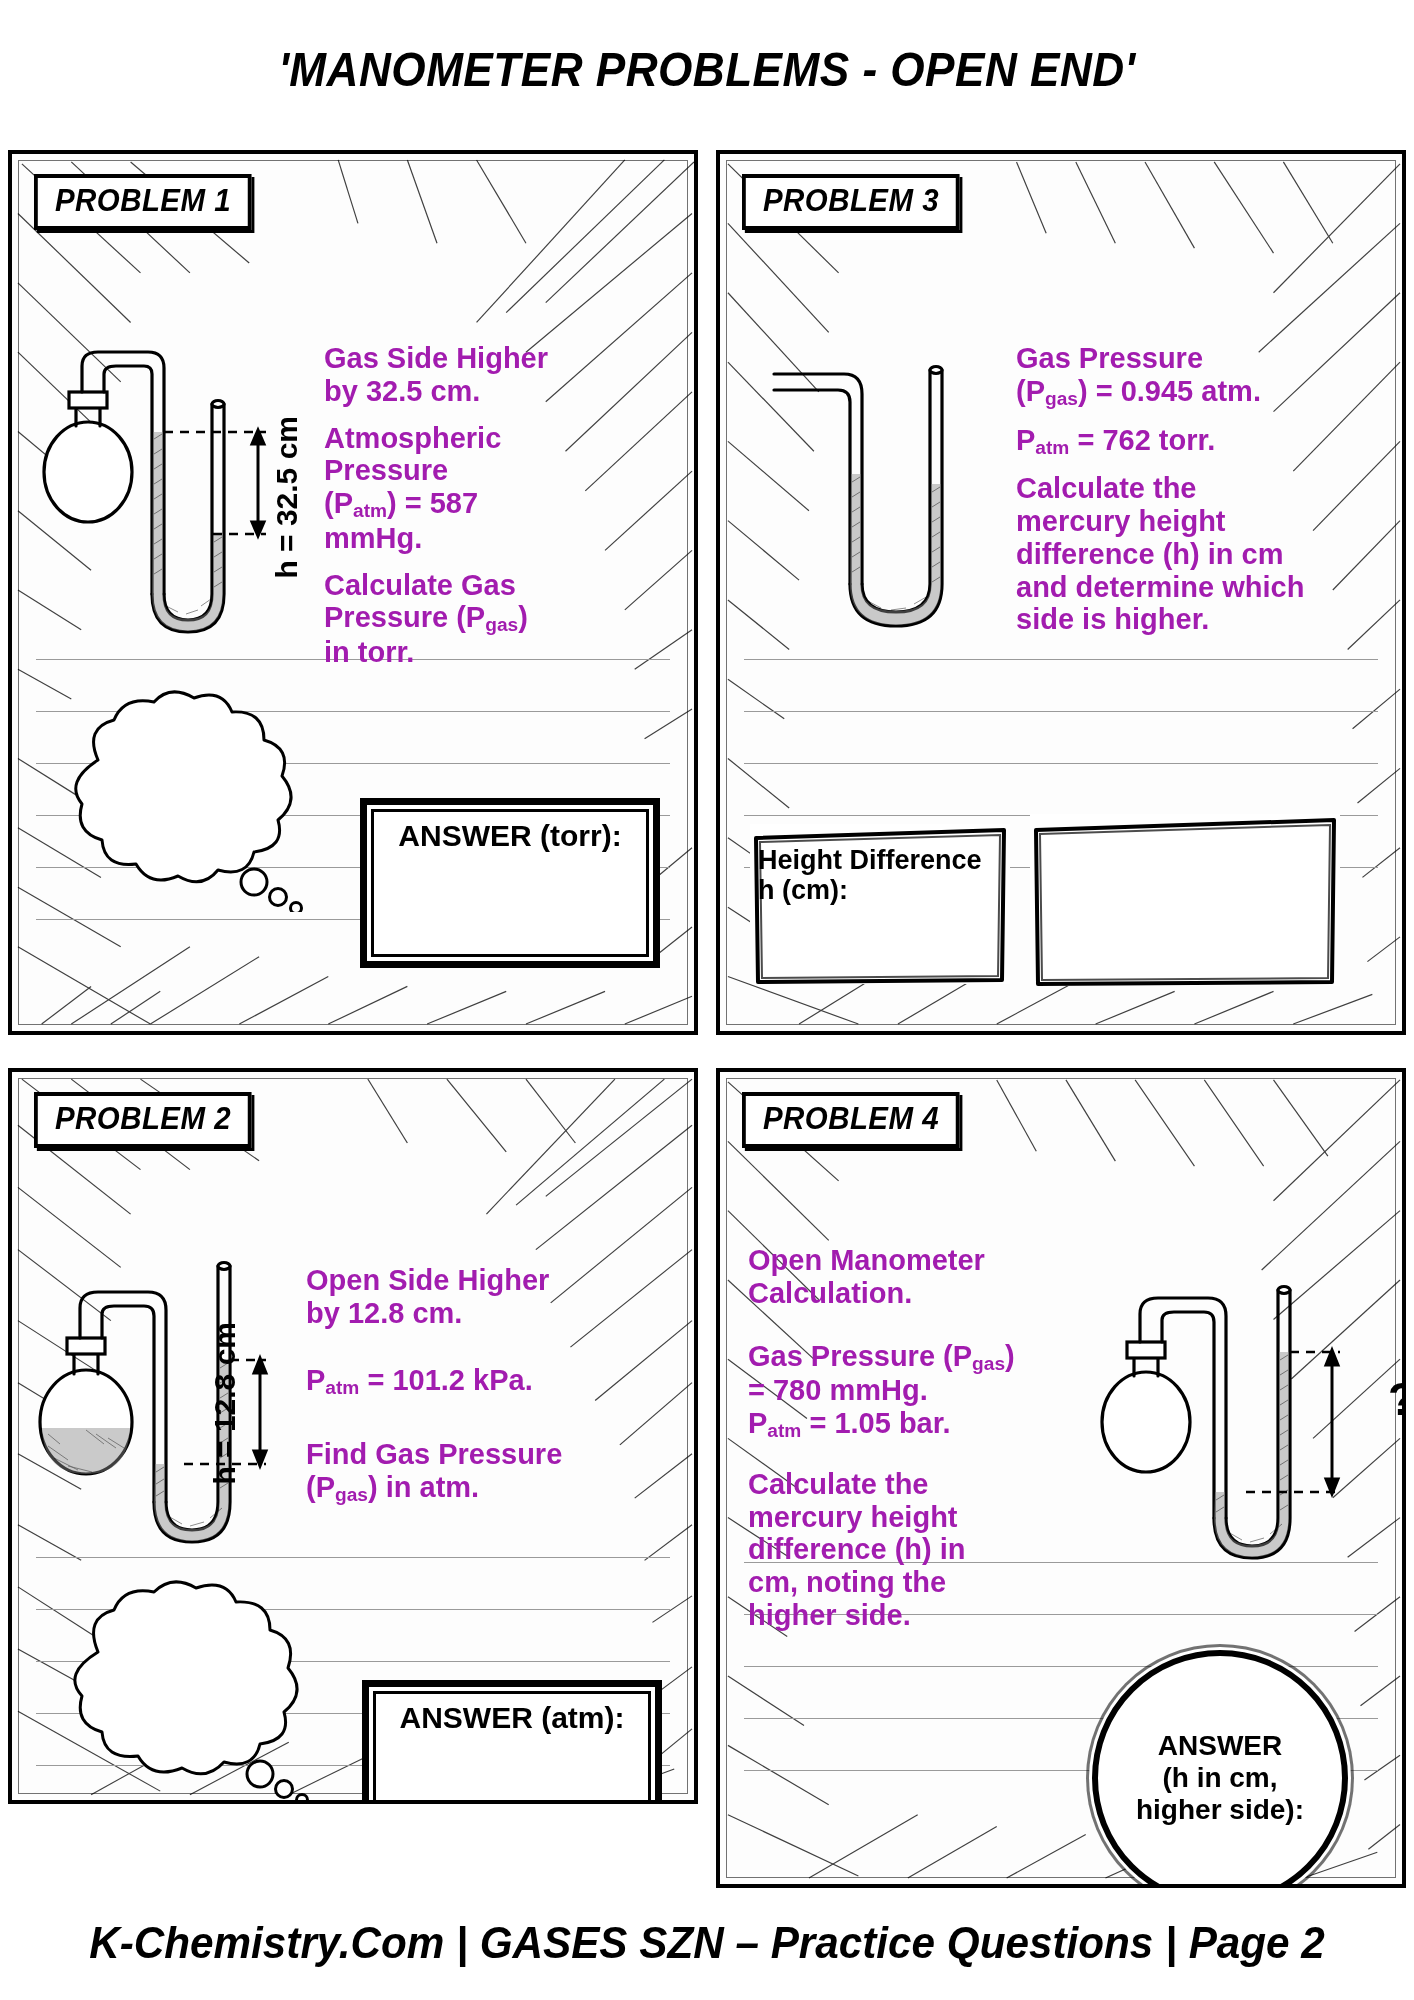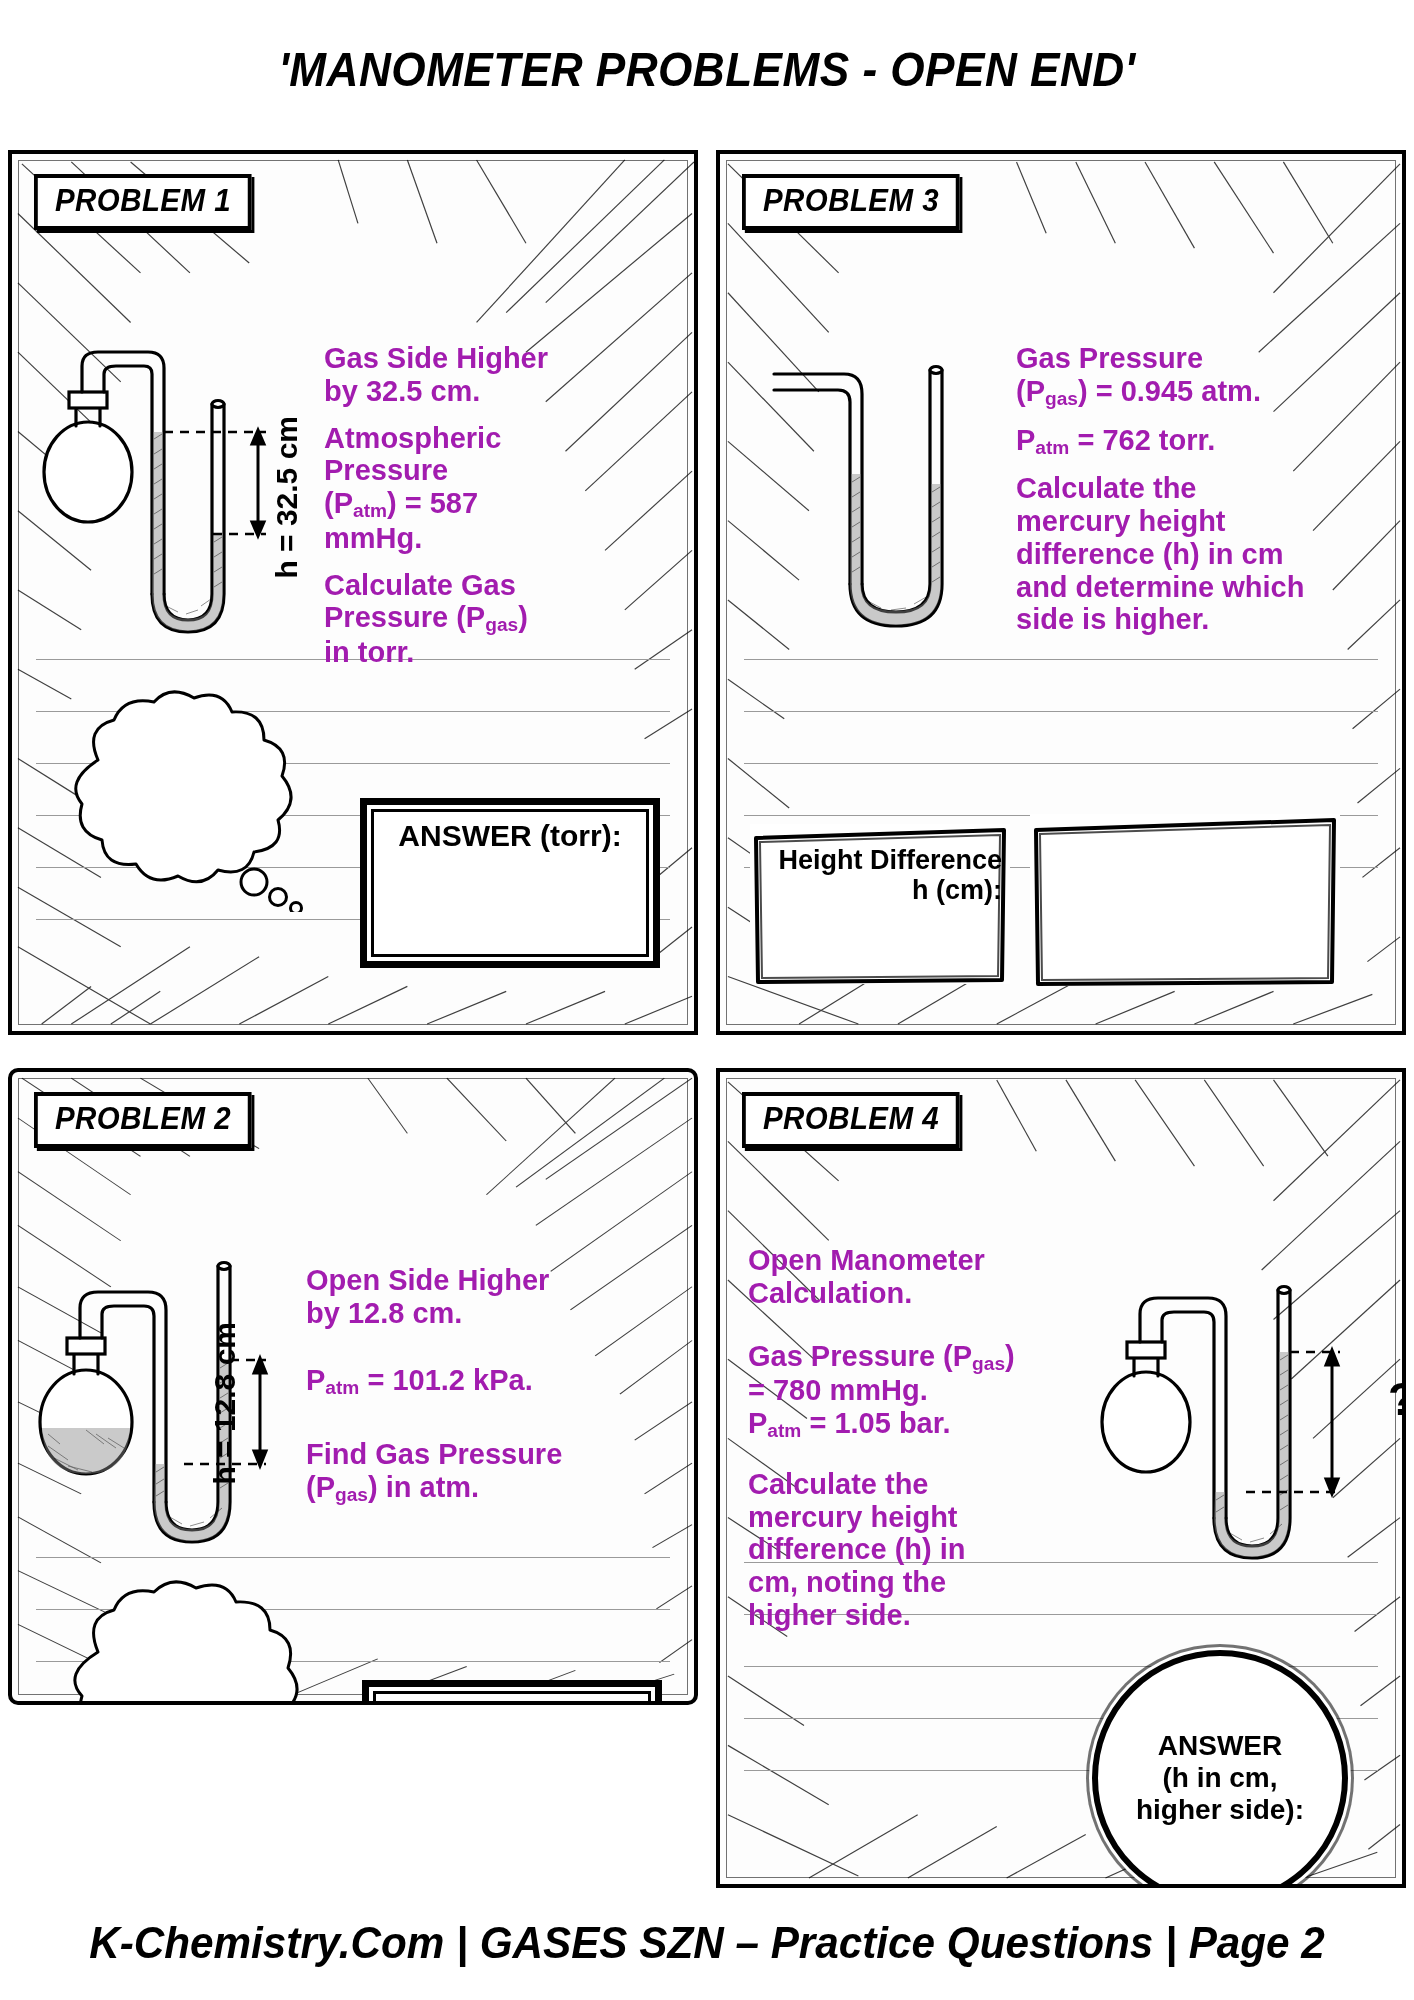--- a/index.html
+++ b/index.html
@@ -26,21 +26,21 @@
 
   
   .panel {
     position:absolute;
     background:#fdfdfd;
     border:4px solid #000;
     overflow:hidden;
   }
   .p1 { left:8px;   top:150px;  width:690px;  height:885px; }
   .p3 { left:716px; top:150px;  width:690px;  height:885px; }
-  .p2 { left:8px;   top:1068px; width:690px;  height:637px;border-radius:10px; }
+  .p2 { left:8px;   top:1068px; width:690px;  height:736px; }
   .p4 { left:716px; top:1068px; width:690px;  height:820px; }
 
   
   .panel::after{
     content:"";
     position:absolute; left:6px; top:6px; right:6px; bottom:6px;
     border:1.5px solid rgba(0,0,0,.55);
     pointer-events:none;
   }
 
@@ -101,21 +101,21 @@
 
   
   .sketchbox{
     position:absolute;
     background:#fff;
     z-index:6;
   }
   .sketchbox svg{ position:absolute; inset:0; width:100%; height:100%; }
   .sketchbox .lbl{
     position:absolute; left:8px; right:8px; top:22px;
-    text-align:right;
+    text-align:left;
     font-weight:bold; font-size:27px; line-height:1.1;
     z-index:3;
   }
 
   
   .anscircle{
     position:absolute;
     border-radius:50%;
     background:#fff;
     border:6px solid #000;

